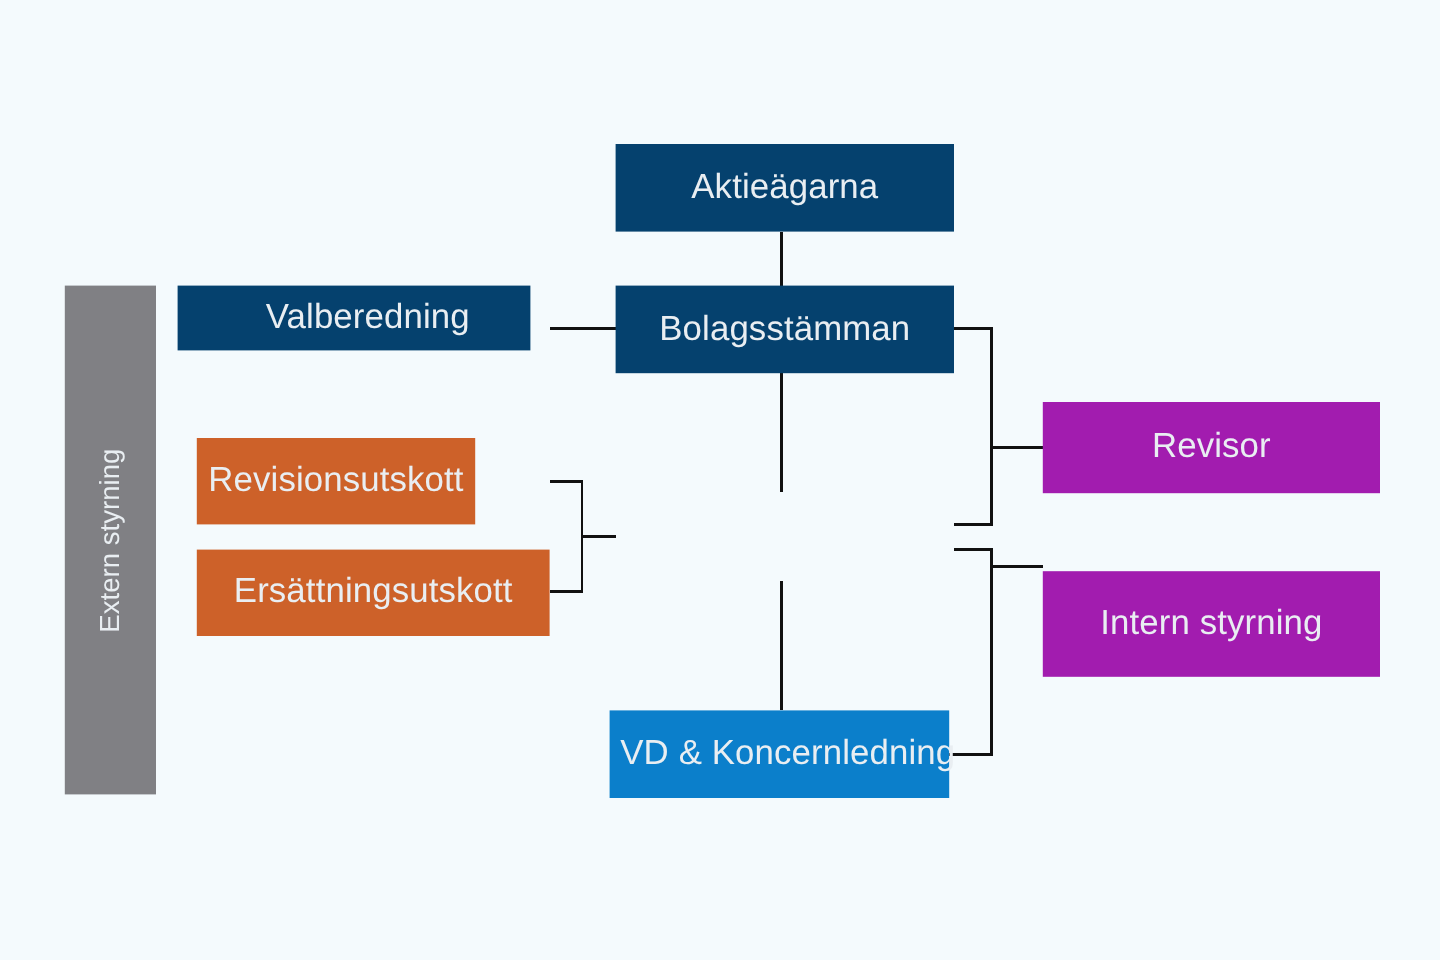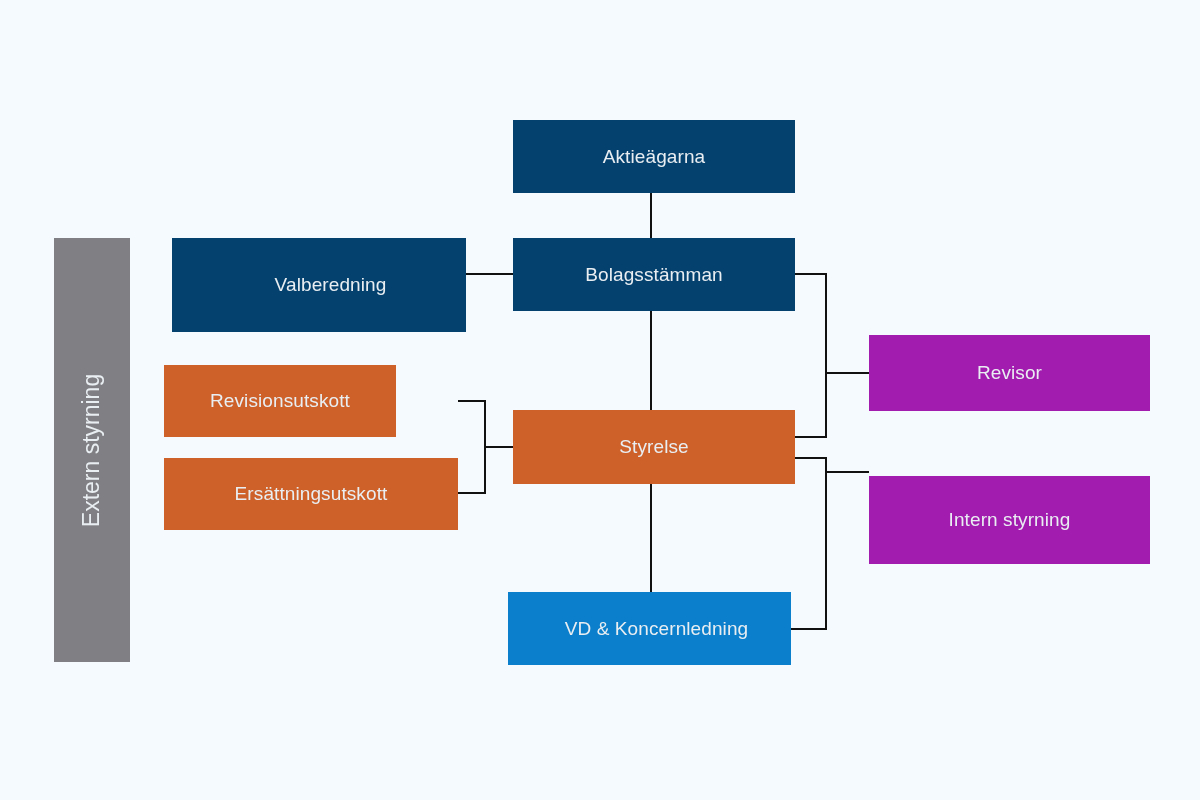--- a/index.html
+++ b/index.html
@@ -30,36 +30,36 @@
   }
 
   
   .node {
     position: absolute;
     box-sizing: border-box;
     display: flex;
     align-items: center;
     justify-content: center;
     color: #e9eef2;
-    font-size: 19px;
+    font-size: 29px;
     font-weight: 500;
     letter-spacing: 0.1px;
     line-height: 1.15;
     white-space: nowrap;
   }
 
   .node.navy   { background: #05416e; }
   .node.orange { background: #cd6129; }
   .node.blue   { background: #0b7fcb; }
   .node.gray   { background: #a21caf; }
 
   
   #node-aktieagarna    { left: 513px; top: 120px; width: 282px; height: 73px; }
   #node-bolagsstamman  { left: 513px; top: 238px; width: 282px; height: 73px; }
-  #node-valberedning   { left: 172px; top: 238px; width: 294px; height: 94px; padding-left: 23px; }
+  #node-valberedning   { left: 148px; top: 238px; width: 294px; height: 54px; padding-left: 23px; }
   #node-revisionsutskott   { left: 164px; top: 365px; width: 232px; height: 72px; }
   #node-ersattningsutskott { left: 164px; top: 458px; width: 294px; height: 72px; text-align: center; }
   #node-styrelse       { left: 513px; top: 410px; width: 282px; height: 74px; }
   #node-vd             { left: 508px; top: 592px; width: 283px; height: 73px;
                          justify-content: center; padding-left: 14px; }
   #node-revisor        { left: 869px; top: 335px; width: 281px; height: 76px; }
   #node-internstyrning { left: 869px; top: 436px; width: 281px; height: 88px; margin-top: 40px; }
 
   
   #band-extern-styrning {
@@ -122,23 +122,20 @@
   </div>
 
   <div class="node orange" id="node-revisionsutskott">
     <span>Revisionsutskott</span>
   </div>
 
   <div class="node orange" id="node-ersattningsutskott">
     <span>Ersättningsutskott</span>
   </div>
 
-  <div class="node orange" id="node-styrelse">
-    <span>Styrelse</span>
-  </div>
 
   <div class="node blue" id="node-vd">
     <span>VD &amp; Koncernledning</span>
   </div>
 
   <div class="node gray" id="node-revisor">
     <span>Revisor</span>
   </div>
 
   <div class="node gray" id="node-internstyrning">

